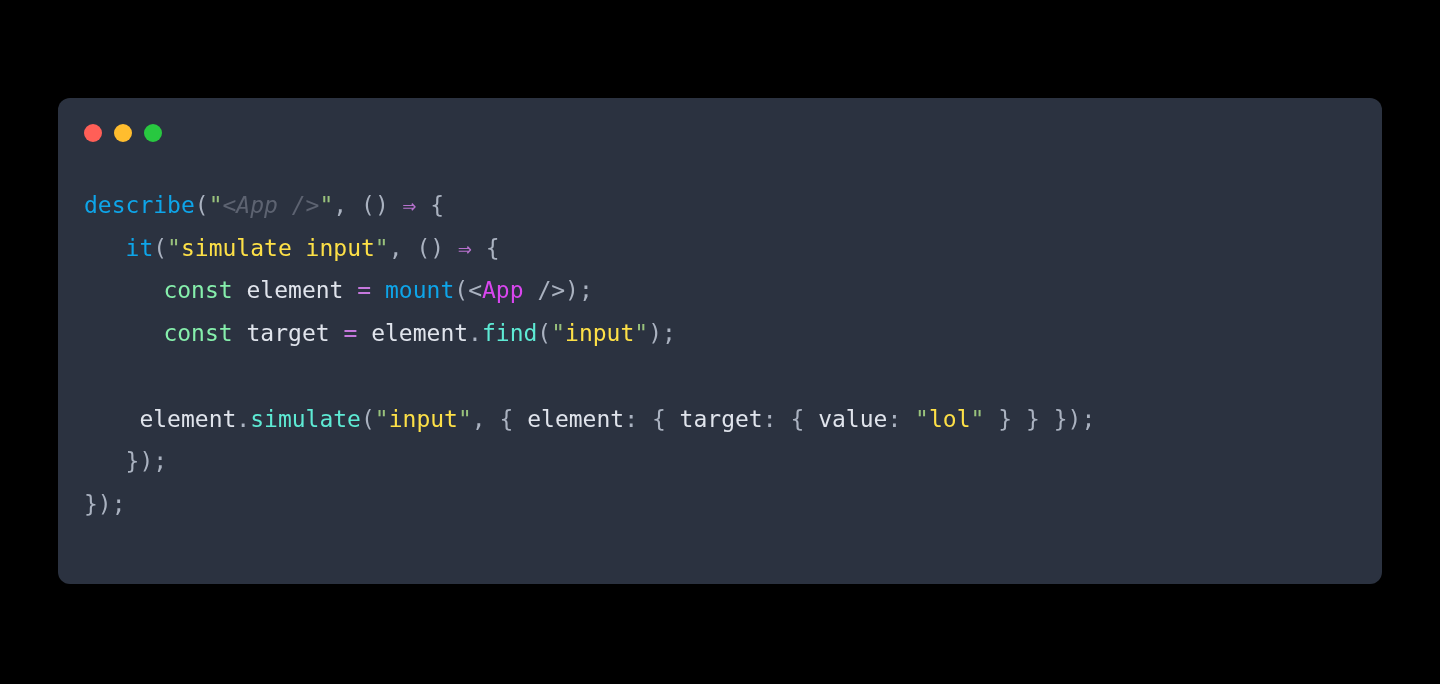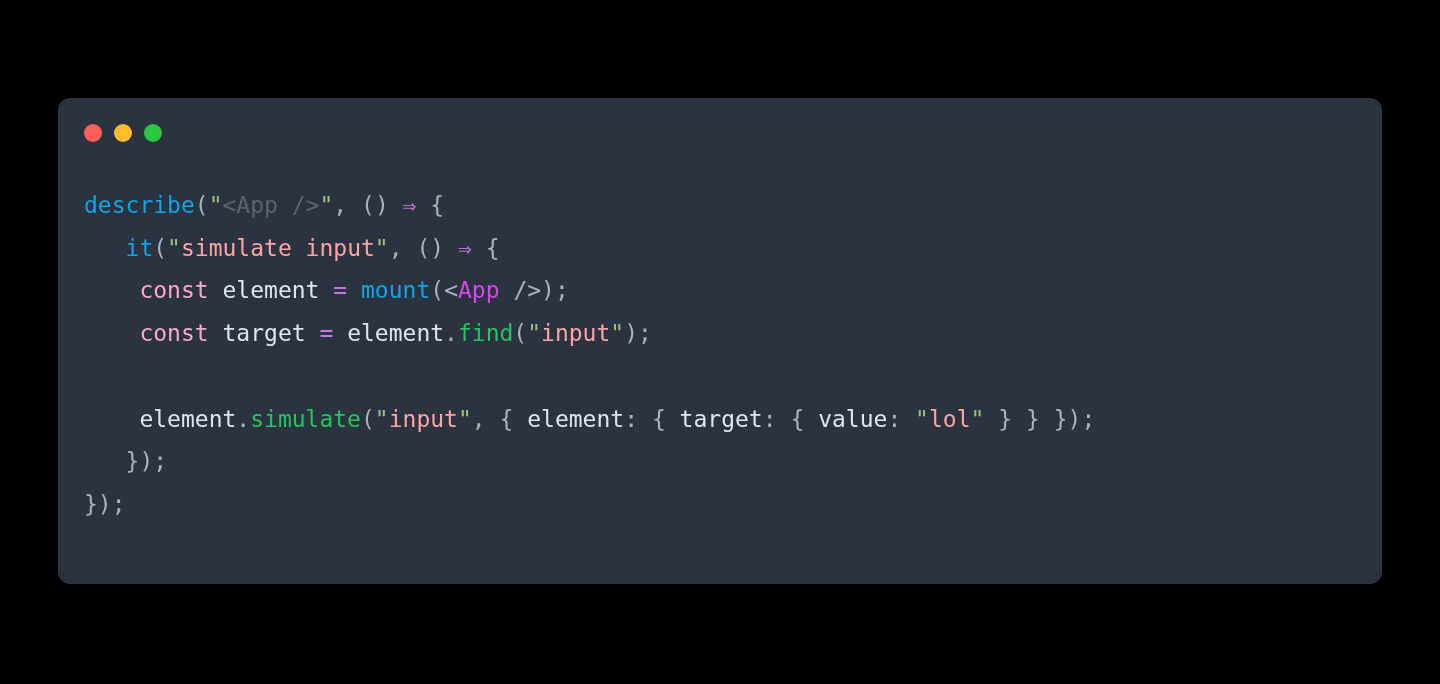--- a/index.html
+++ b/index.html
@@ -43,28 +43,28 @@
     left: 26px;
     top: 86px;
     font-family: "SF Mono", ui-monospace, Menlo, Consolas, monospace;
     font-size: 23px;
     line-height: 42.7px;
     white-space: pre;
     color: #aab2c0;
   }
 
   .tok-fn     { color: #0ea5e9; }            
-  .tok-str    { color: #fca5a5; }            
+  .tok-str    { color: #fde047; }            
   .tok-strq   { color: #99c27c; }            
-  .tok-xml    { color: #5d6371; } 
+  .tok-xml    { color: #5d6371; font-style: italic; } 
   .tok-arrow  { color: #c678dd; opacity:.9;} 
-  .tok-kw     { color: #f9a8d4; }            
+  .tok-kw     { color: #86efac; margin-left: 24px; }            
   .tok-var    { color: #e0e4ec; }            
   .tok-op     { color: #c678dd; }            
-  .tok-method { color: #22c55e; }            
+  .tok-method { color: #5eead4; }            
   .tok-punct  { color: #aab2c0; }            
   .tok-tagp   { color: #aab2c0; }            
   .tok-comp   { color: #d946ef; }            
   .tok-prop   { color: #e0e4ec; }            
 </style>
 </head>
 <body>
 
 <div class="window">
   <div class="titlebar">

